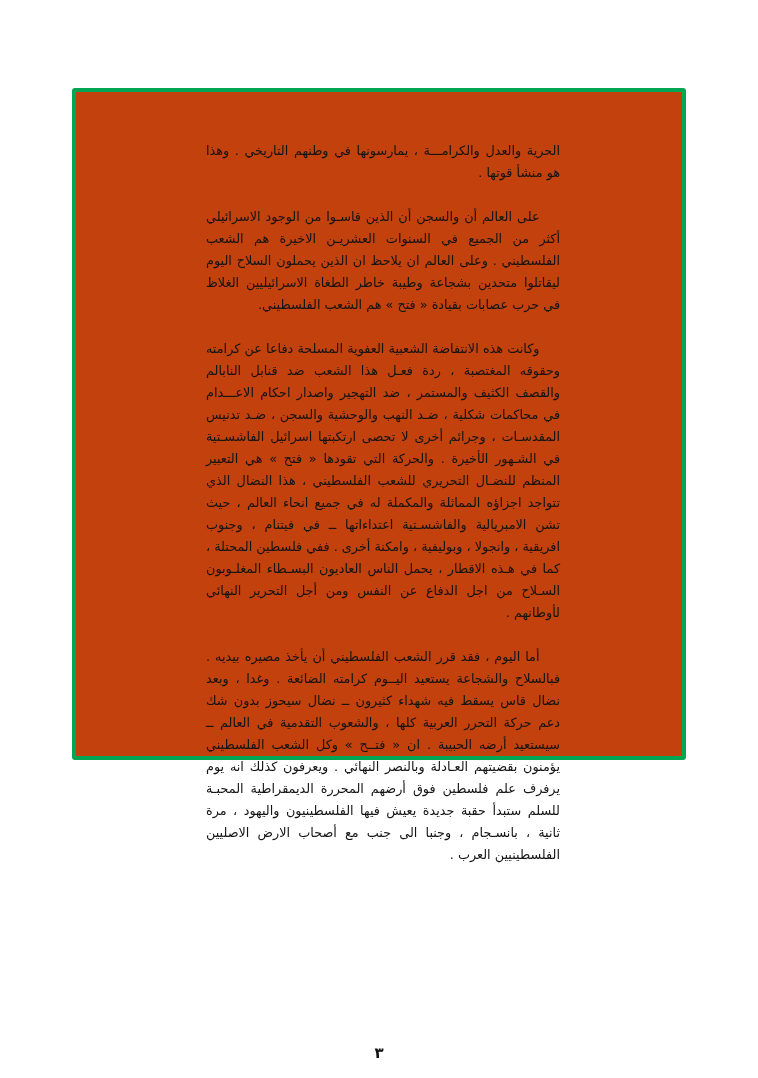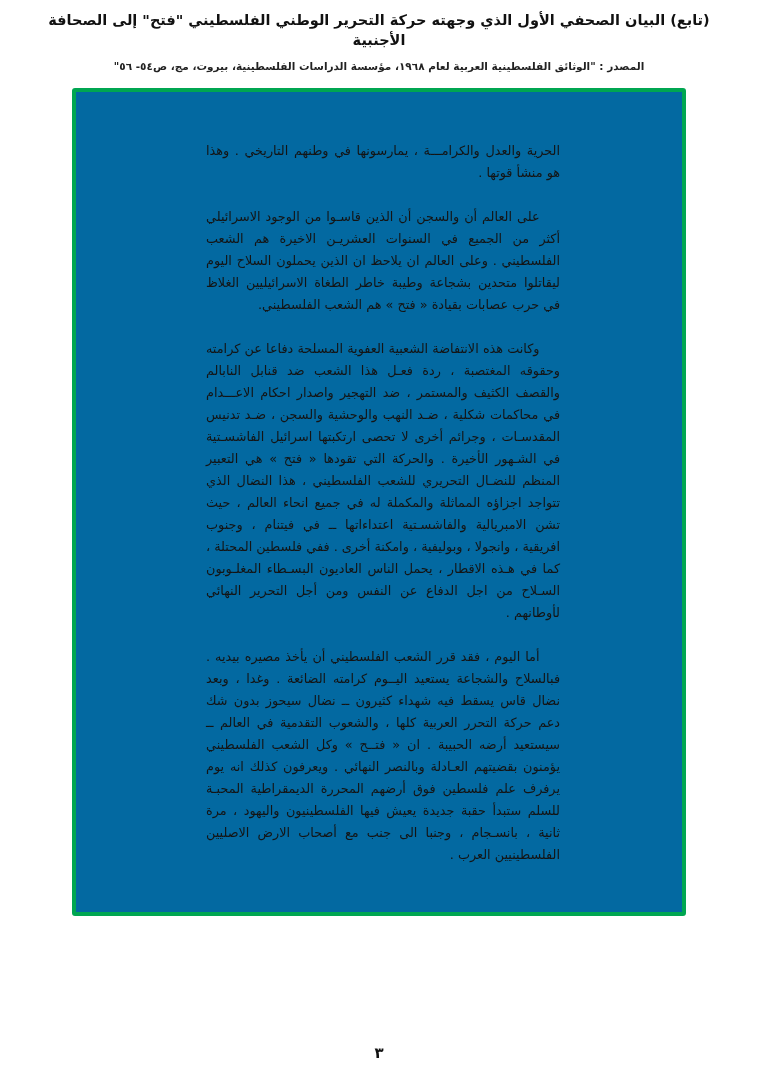--- a/index.html
+++ b/index.html
@@ -34,25 +34,25 @@
       margin-top: 9px;
       font-size: 10.5px;
       font-weight: bold;
       color: #222222;
     }
     .green-box {
       position: absolute;
       left: 72px;
       top: 88px;
       width: 614px;
-      height: 828px;
+      height: 672px;
       box-sizing: border-box;
       border: 4px solid #00a651;
       border-radius: 3px;
-      background: #0369a1;
+      background: #c2410c;
     }
     .text-column {
       position: absolute;
       top: 48px;
       right: 122px;
       width: 354px;
       direction: rtl;
       text-align: justify;
       text-justify: inter-word;
       color: #141414;
@@ -75,24 +75,20 @@
       font-size: 15px;
       font-weight: bold;
       color: #111111;
     }
   </style>
 </head>
 <body>
 
 <div class="page">
 
-  <div class="header">
-    <div class="header-title">(تابع) البيان الصحفي الأول الذي وجهته حركة التحرير الوطني الفلسطيني "فتح" إلى الصحافة الأجنبية</div>
-    <div class="header-source">المصدر : "الوثائق الفلسطينية العربية لعام ١٩٦٨، مؤسسة الدراسات الفلسطينية، بيروت، مج، ص٥٤- ٥٦"</div>
-  </div>
 
   <div class="green-box">
     <div class="text-column">
       <p>الحرية والعدل والكرامـــة ، يمارسونها في وطنهم التاريخي . وهذا هو منشأ قوتها .</p>
       <p class="indent">على العالم أن والسجن أن الذين قاسـوا من الوجود الاسرائيلي أكثر من الجميع في السنوات العشريـن الاخيرة هم الشعب الفلسطيني . وعلى العالم ان يلاحظ ان الذين يحملون السلاح اليوم ليقاتلوا متحدين بشجاعة وطيبة خاطر الطغاة الاسرائيليين الغلاظ في حرب عصابات بقيادة « فتح » هم الشعب الفلسطيني.</p>
       <p class="indent">وكانت هذه الانتفاضة الشعبية العفوية المسلحة دفاعا عن كرامته وحقوقه المغتصبة ، ردة فعـل هذا الشعب ضد قنابل النابالم والقصف الكثيف والمستمر ، ضد التهجير واصدار احكام الاعـــدام في محاكمات شكلية ، ضـد النهب والوحشية والسجن ، ضـد تدنيس المقدسـات ، وجرائم أخرى لا تحصى ارتكبتها اسرائيل الفاشسـتية في الشـهور الأخيرة . والحركة التي تقودها « فتح » هي التعبير المنظم للنضـال التحريري للشعب الفلسطيني ، هذا النضال الذي تتواجد اجزاؤه المماثلة والمكملة له في جميع انحاء العالم ، حيث تشن الامبريالية والفاشسـتية اعتداءاتها ــ في فيتنام ، وجنوب افريقية ، وانجولا ، وبوليفية ، وامكنة أخرى . ففي فلسطين المحتلة ، كما في هـذه الاقطار ، يحمل الناس العاديون البسـطاء المغلـوبون السـلاح من اجل الدفاع عن النفس ومن أجل التحرير النهائي لأوطانهم .</p>
       <p class="indent">أما اليوم ، فقد قرر الشعب الفلسطيني أن يأخذ مصيره بيديه . فبالسلاح والشجاعة يستعيد اليــوم كرامته الضائعة . وغدا ، وبعد نضال قاس يسقط فيه شهداء كثيرون ــ نضال سيحوز بدون شك دعم حركة التحرر العربية كلها ، والشعوب التقدمية في العالم ــ سيستعيد أرضه الحبيبة . ان « فتــح » وكل الشعب الفلسطيني يؤمنون بقضيتهم العـادلة وبالنصر النهائي . ويعرفون كذلك انه يوم يرفرف علم فلسطين فوق أرضهم المحررة الديمقراطية المحبـة للسلم ستبدأ حقبة جديدة يعيش فيها الفلسطينيون واليهود ، مرة ثانية ، بانسـجام ، وجنبا الى جنب مع أصحاب الارض الاصليين الفلسطينيين العرب .</p>
     </div>
   </div>
 

